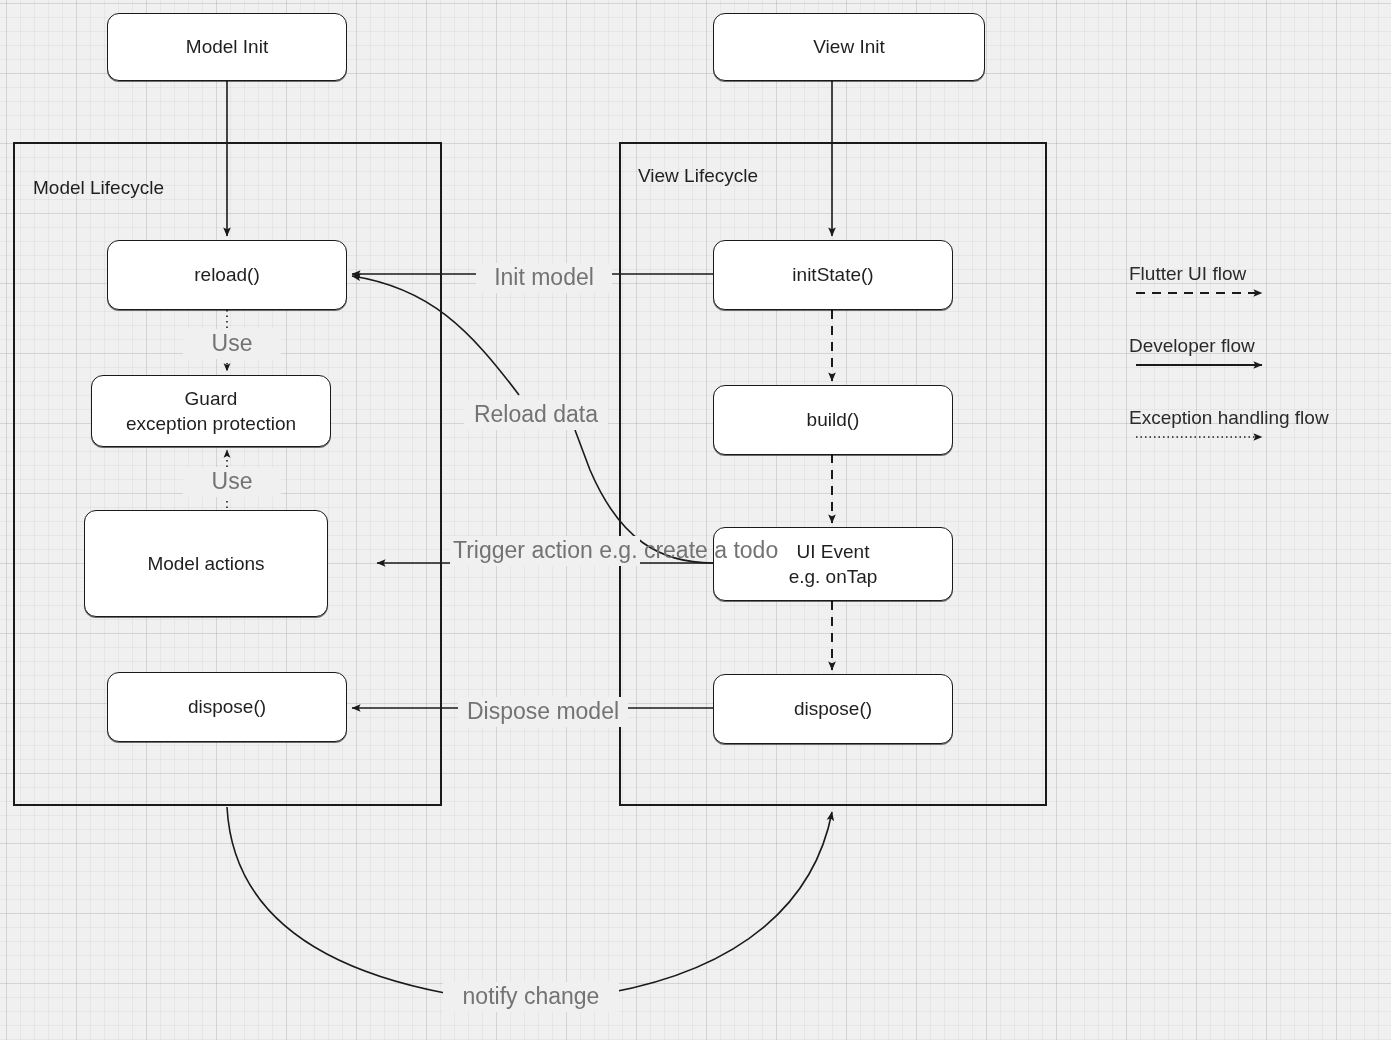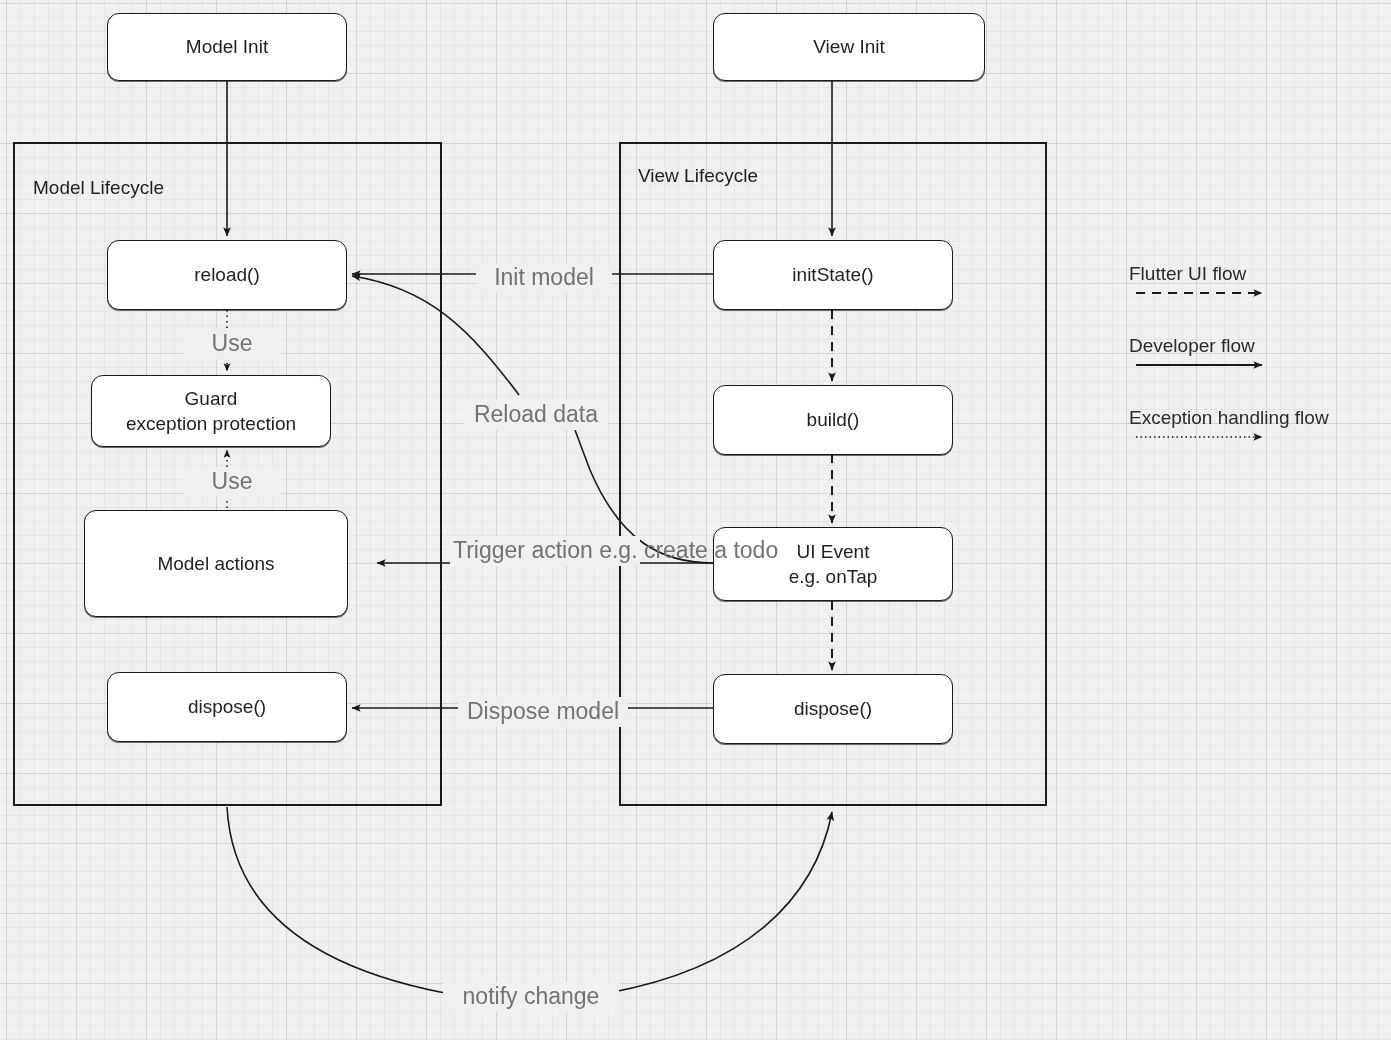--- a/index.html
+++ b/index.html
@@ -145,21 +145,21 @@
 
   <div class="node" style="left:107px; top:240px; width:240px; height:70px;">
     <span class="ln">reload()</span>
   </div>
 
   <div class="node" style="left:91px; top:375px; width:240px; height:72px;">
     <span class="ln">Guard</span>
     <span class="ln">exception protection</span>
   </div>
 
-  <div class="node" style="left:84px; top:510px; width:264px; height:107px;">
+  <div class="node" style="left:84px; top:510px; width:244px; height:107px;">
     <span class="ln">Model actions</span>
   </div>
 
   <div class="node" style="left:107px; top:672px; width:240px; height:70px;">
     <span class="ln">dispose()</span>
   </div>
 
   <div class="node" style="left:713px; top:13px; width:272px; height:68px;">
     <span class="ln">View Init</span>
   </div>

